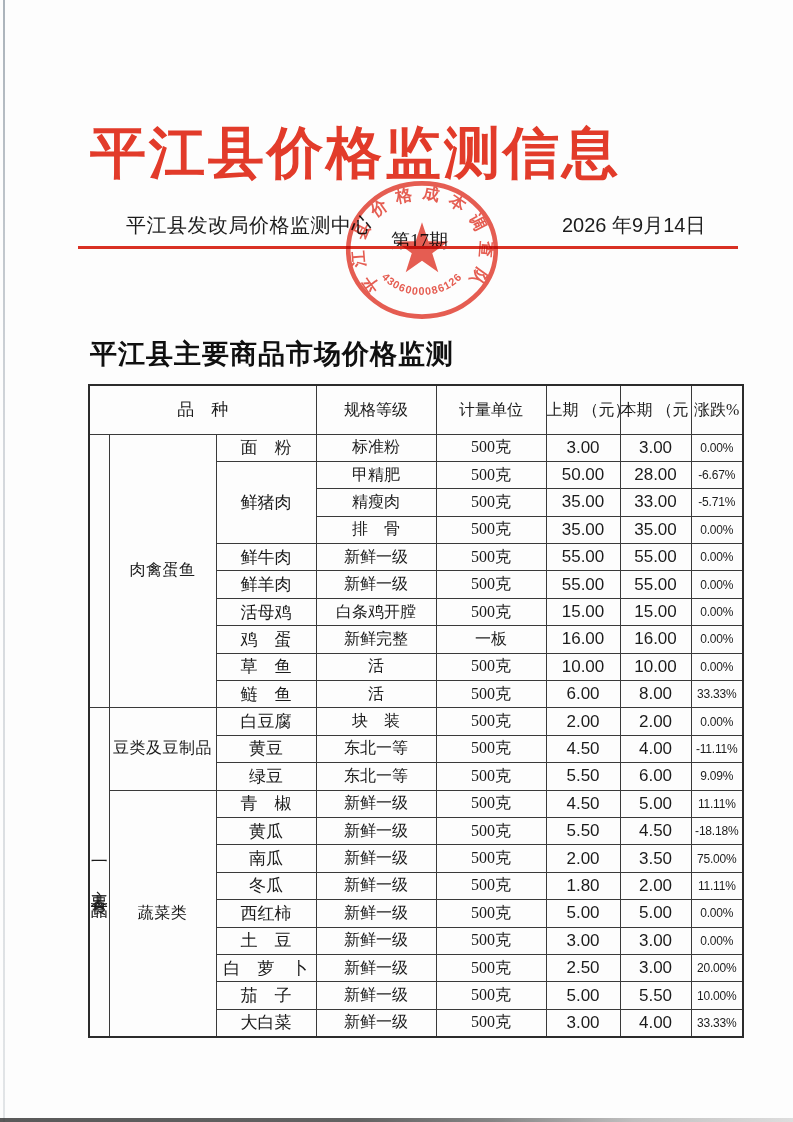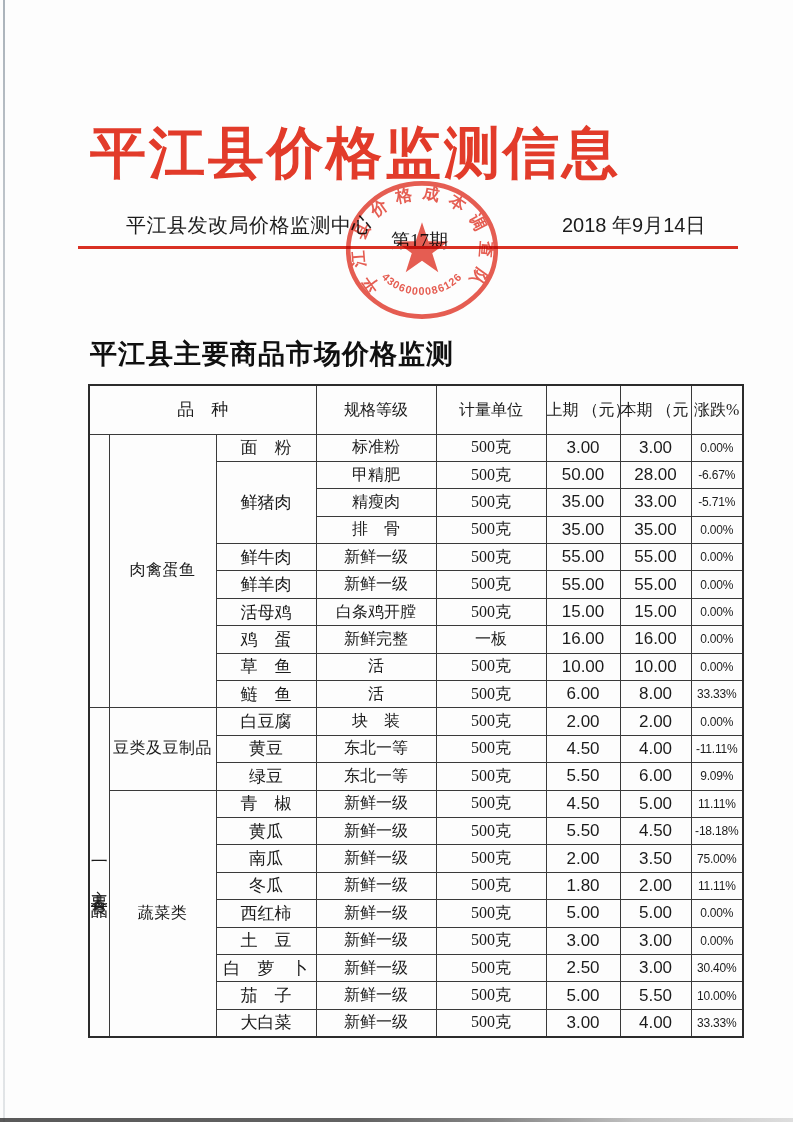--- a/index.html
+++ b/index.html
@@ -83,21 +83,21 @@
 </head>
 <body>
 
 <div class="page">
   <div class="left-edge"></div>
 
   <div class="main-title">平江县价格监测信息</div>
 
   <div class="meta-org">平江县发改局价格监测中心</div>
   <div class="meta-issue">第17期</div>
-  <div class="meta-date">2018 年9月14日</div>
+  <div class="meta-date">2026 年9月14日</div>
 
   <div class="red-rule"></div>
 
   <svg class="seal" viewBox="0 0 164 150" xmlns="http://www.w3.org/2000/svg">
     <defs>
       <path id="arcName" d="M 41.7 110.4 A 57 50 0 1 1 122.3 110.4" fill="none"></path>
       <path id="arcSerial" d="M 42.6 102.1 A 50 44 0 0 0 121.4 102.1" fill="none"></path>
     </defs>
     <ellipse cx="82" cy="75" rx="72" ry="65" fill="none" stroke="#e4473a" stroke-width="4.5"></ellipse>
     <polygon fill="#e4473a" points="82,48 88.2,66.5 107.7,66.7 92,78.2 97.9,96.8 82,85.5 66.1,96.8 72,78.2 56.3,66.7 75.8,66.5"></polygon>
@@ -292,21 +292,21 @@
             <td class="c-num">3.00</td>
             <td class="c-num">3.00</td>
             <td class="c-chg">0.00%</td>
           </tr>
           <tr>
             <td class="c-item" rowspan="1">白　萝　卜</td>
             <td class="c-spec">新鲜一级</td>
             <td class="c-unit">500克</td>
             <td class="c-num">2.50</td>
             <td class="c-num">3.00</td>
-            <td class="c-chg">30.40%</td>
+            <td class="c-chg">20.00%</td>
           </tr>
           <tr>
             <td class="c-item" rowspan="1">茄　子</td>
             <td class="c-spec">新鲜一级</td>
             <td class="c-unit">500克</td>
             <td class="c-num">5.00</td>
             <td class="c-num">5.50</td>
             <td class="c-chg">10.00%</td>
           </tr>
           <tr>

